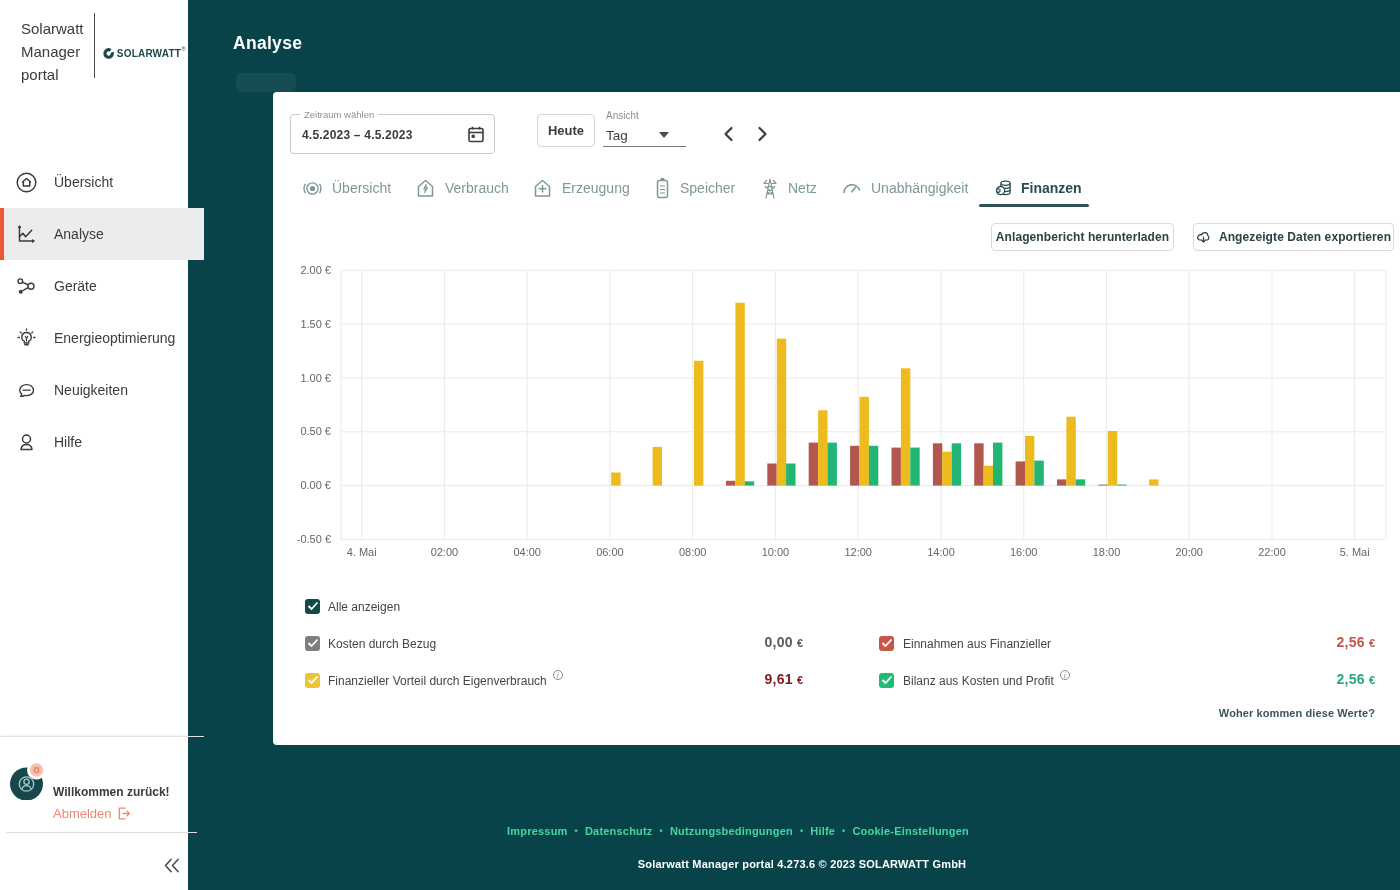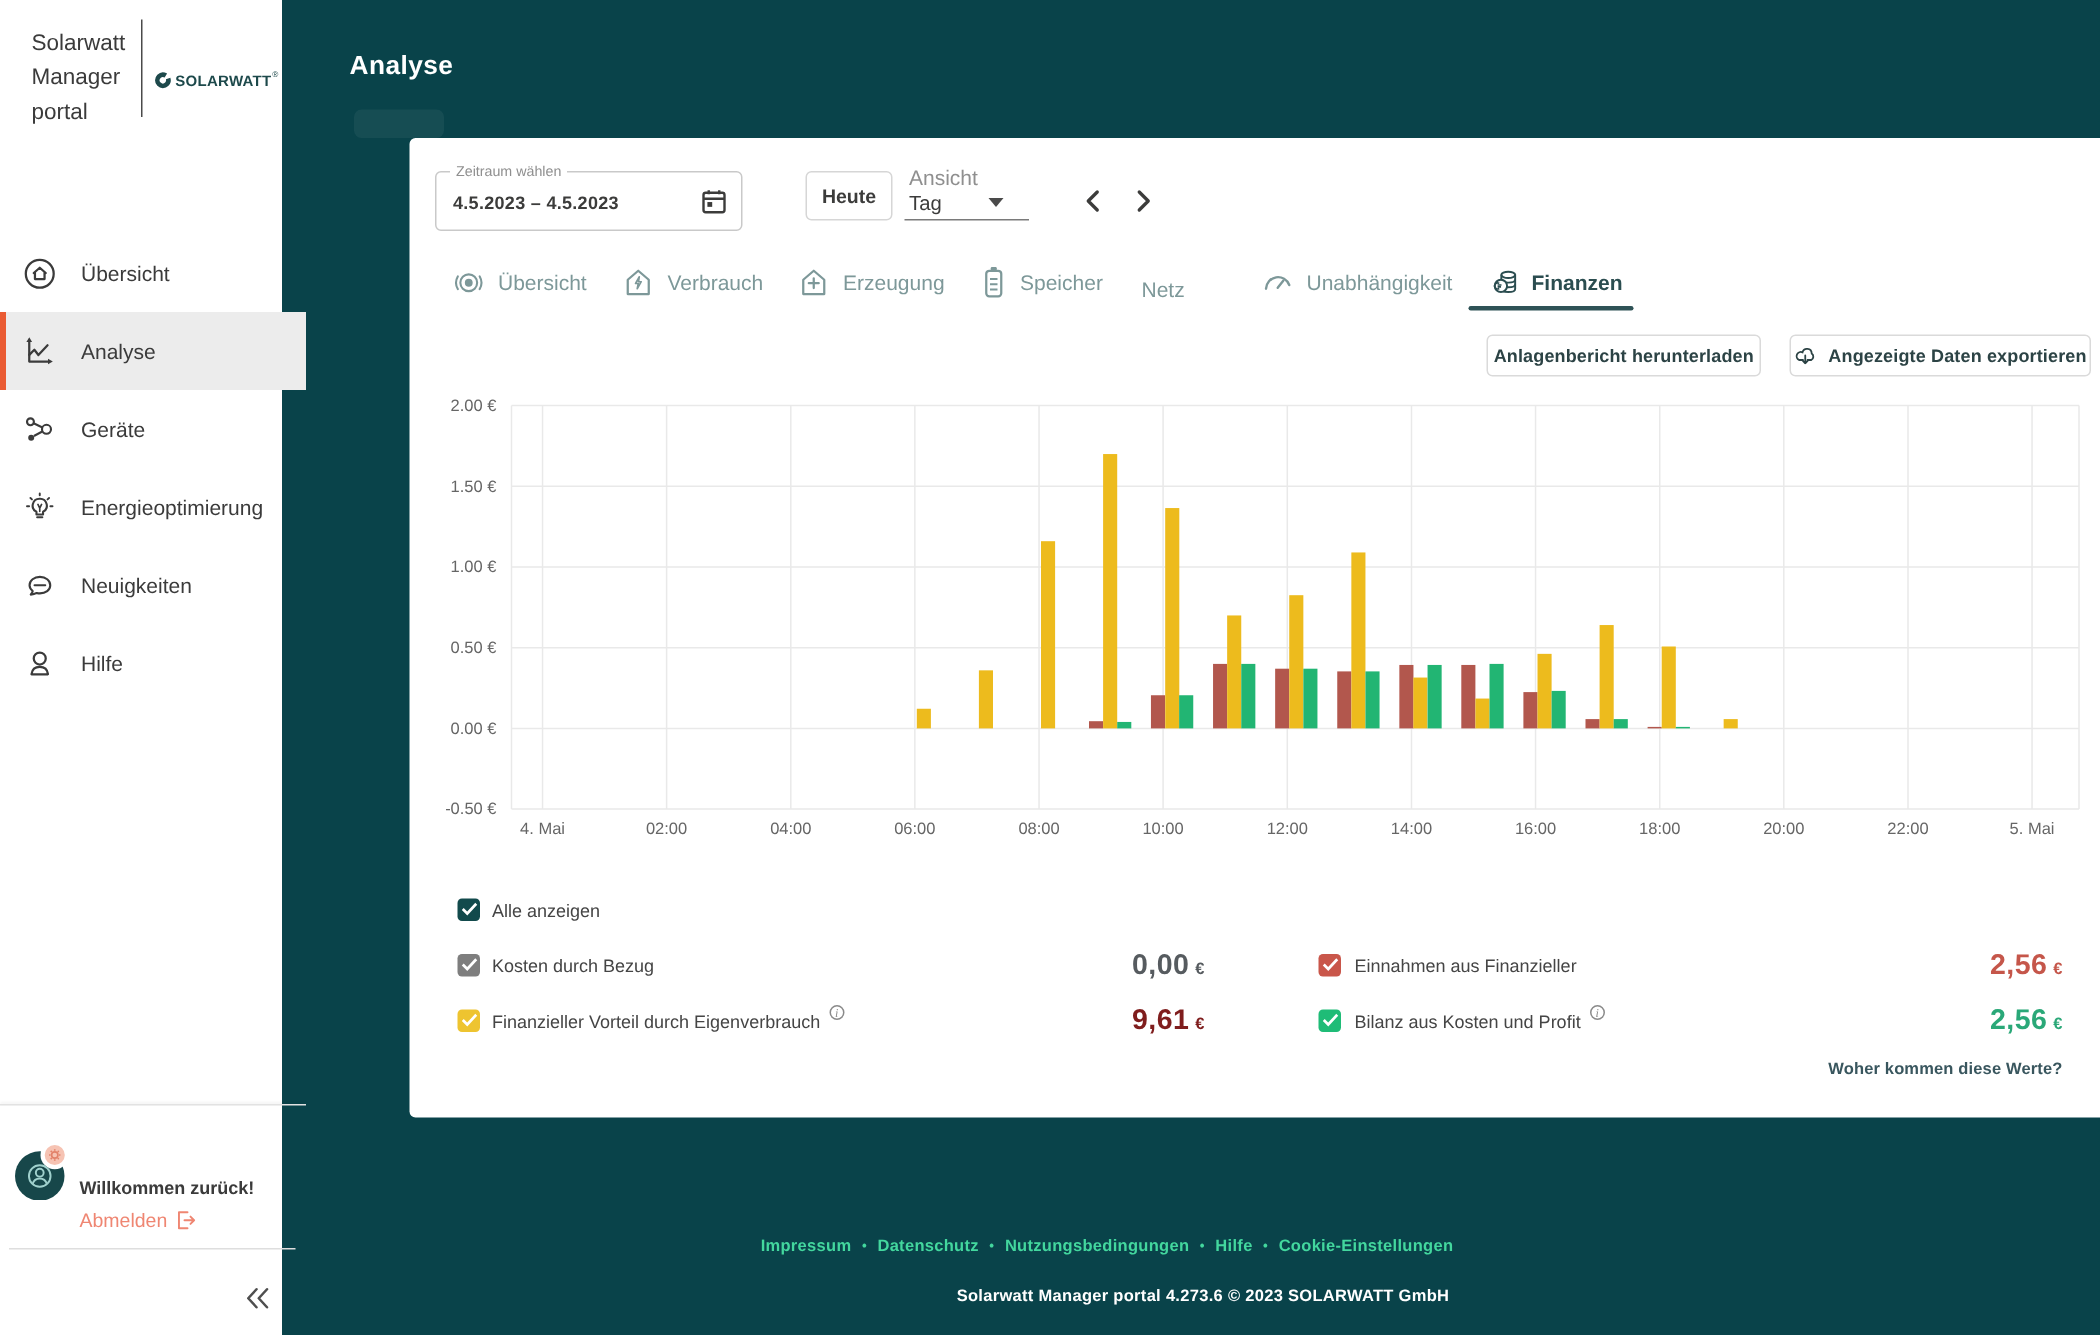--- a/index.html
+++ b/index.html
@@ -22,37 +22,37 @@
 .abmelden { position:absolute; left:53px; top:806px; font-size:13px; color:#ef8672; display:flex; align-items:center; gap:5px; }
 .collapse { position:absolute; left:163px; top:857px; width:17px; height:17px; color:#4d4d4d; }
 .h1 { position:absolute; left:233px; top:33px; font-size:17.5px; font-weight:bold; color:#fff; letter-spacing:0.3px; }
 .card { position:absolute; left:233px; top:92px; width:1139px; height:653px; background:#fff; border-radius:4px;margin-left:40px; }
 
 .datefield { position:absolute; left:17px; top:22px; width:205px; height:40px; border:1px solid #c9c9c9; border-radius:4px; }
 .datefield .flab { position:absolute; left:9px; top:-6px; background:#fff; padding:0 4px; font-size:9.5px; color:#8f8f8f; }
 .datefield .dval { position:absolute; left:11px; top:13px; font-size:12px; font-weight:bold; color:#3c3c3b; letter-spacing:0.2px; }
 .datefield .cal { position:absolute; right:10px; top:11px; }
 .btn-heute { position:absolute; left:264px; top:22px; width:58px; height:33px; border:1px solid #d6d6d6; border-radius:4px; display:flex; align-items:center; justify-content:center; font-size:13px; font-weight:bold; color:#3c3c3b; }
-.ansicht-lab { position:absolute; left:333px; top:18px; font-size:14px; color:#8f8f8f; }
+.ansicht-lab { position:absolute; left:333px; top:18px; font-size:10px; color:#8f8f8f; }
 .ansicht-val { position:absolute; left:333px; top:36px; font-size:13.5px; color:#3c3c3b; }
 .ansicht-arr { position:absolute; left:386px; top:40px; width:0; height:0; border-left:5px solid transparent; border-right:5px solid transparent; border-top:6px solid #4a4a4a; }
 .ansicht-line { position:absolute; left:330px; top:54px; width:83px; height:1px; background:#7a7a7a; }
 .chev { position:absolute; top:32px; width:20px; height:20px; }
 
 .tab { position:absolute; top:84px; height:24px; display:flex; align-items:center; gap:9px; color:#7d9899; font-size:14px; }
 .tab.active { color:#2b4d50; font-weight:bold; }
 .tab-underline { position:absolute; left:706px; top:112px; width:110px; height:3px; background:#2e5256; border-radius:2px; }
 
 .btn2 { position:absolute; top:131px; height:28px; border:1px solid #dadada; border-radius:4px; display:flex; align-items:center; justify-content:center; font-size:12px; font-weight:bold; color:#2c4345; gap:8px; background:#fff; white-space:nowrap; letter-spacing:0.1px; }
 
 .cb { position:absolute; width:15px; height:15px; border-radius:3px; }
 .cb svg { position:absolute; left:1.5px; top:2px; }
 .leg-lab { position:absolute; font-size:12px; color:#454545; padding-top:1px; }
 .leg-val { position:absolute; font-weight:bold; text-align:right; white-space:nowrap; }
-.leg-val .big { font-size:19px; letter-spacing:0.3px; }
+.leg-val .big { font-size:14px; letter-spacing:0.3px; }
 .leg-val .eur { font-size:11px; margin-left:4px; }
 .info { display:inline-block; position:relative; top:-7px; margin-left:6px; width:10px; height:10px; border:1px solid #8a8a8a; border-radius:50%; color:#8a8a8a; font-size:8px; font-style:italic; text-align:center; line-height:9px; font-family:"Liberation Serif", serif; }
 .woher { position:absolute; top:615px; right:37px; font-size:11px; font-weight:bold; color:#39565e; letter-spacing:0.1px; }
 
 .flinks { position:absolute; left:204px; top:825px; width:1068px; text-align:center; font-size:11px; font-weight:bold; color:#43d79e; letter-spacing:0.2px; }
 .flinks .dot { display:inline-block; margin:0 7px; vertical-align:1px; color:#43d79e; font-size:9px; }
 .fcopy { position:absolute; left:204px; top:858px; width:1196px; text-align:center; font-size:11px; font-weight:bold; color:#fff; letter-spacing:0.2px; }
 </style>
 </head>
 <body>
@@ -104,21 +104,21 @@
       <span>Erzeugung</span>
     </div>
   <div class="tab" style="left:381px;">
       <svg width="17" height="22" viewBox="0 0 17 22">
         <rect x="3.5" y="3.5" width="10" height="17" rx="2" fill="none" stroke="#7d9899" stroke-width="1.5"></rect>
         <rect x="6.5" y="1" width="4" height="2.5" rx="0.8" fill="#7d9899"></rect>
         <path d="M6 9 H11 M6 12.5 H11 M6 16 H11" stroke="#7d9899" stroke-width="1.2"></path>
       </svg>
       <span>Speicher</span>
     </div>
-  <div class="tab" style="left:488px;flex-direction:column;">
+  <div class="tab" style="left:488px;">
       <svg width="18" height="22" viewBox="0 0 18 22">
         <path d="M9 2 L5 21 M9 2 L13 21 M5.9 17 L13.7 9.5 M12.1 17 L4.3 9.5 M6.7 9.7 H11.3 M5.9 16.8 H12.1 M3 6.5 L6.8 6.5 M15 6.5 L11.2 6.5 M3 6.5 L5.5 3.5 M15 6.5 L12.5 3.5" stroke="#7d9899" stroke-width="1.2" fill="none" stroke-linecap="round"></path>
       </svg>
       <span>Netz</span>
     </div>
   <div class="tab" style="left:568px;">
       <svg width="21" height="21" viewBox="0 0 21 21">
         <path d="M3 14.5 A8 8 0 0 1 18.5 12" fill="none" stroke="#7d9899" stroke-width="1.6" stroke-linecap="round"></path>
         <path d="M10.8 13.8 L14.5 9.2" stroke="#7d9899" stroke-width="1.6" stroke-linecap="round"></path>
       </svg>

